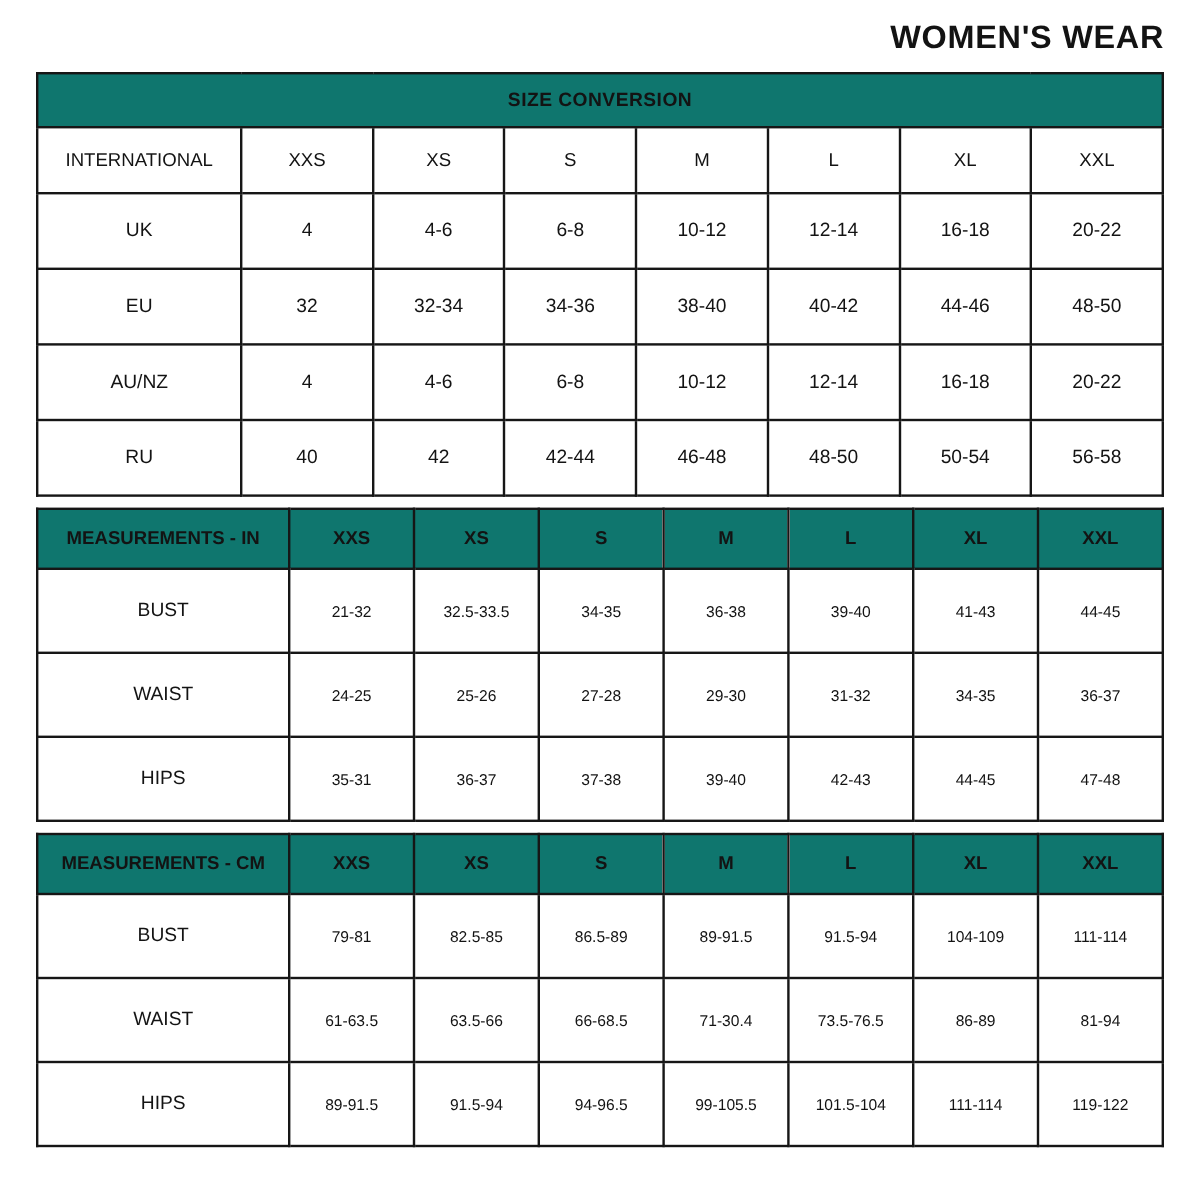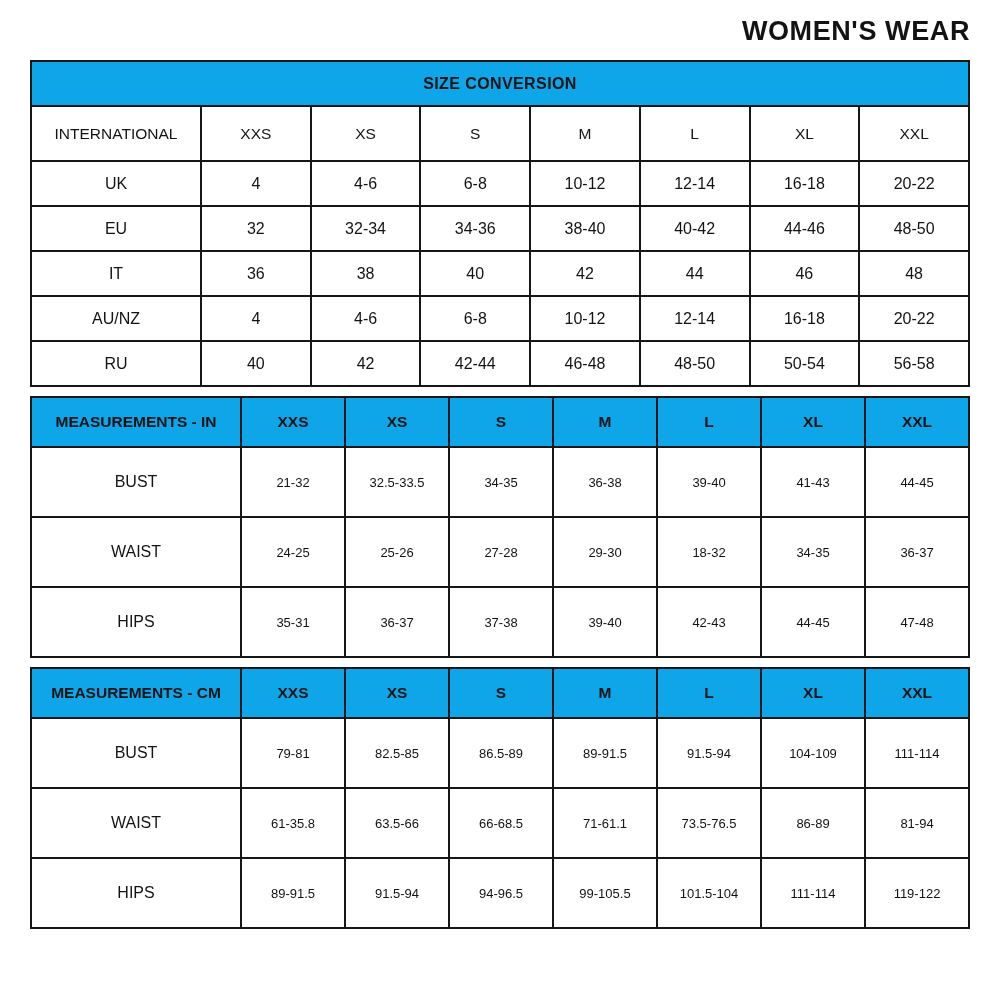--- a/index.html
+++ b/index.html
@@ -20,27 +20,27 @@
   table {
     width: 940px; border-collapse: collapse; table-layout: fixed;
     margin: 0 0 9px 0;
   }
   td {
     border: 2px solid #161616;
     text-align: center; vertical-align: middle;
     padding: 2px 4px; font-size: 16px;
     overflow: hidden; white-space: nowrap;
   }
-  .gray { background: #0ea5e9; }
+  .gray { background: #0f766e; }
   .bold { font-weight: bold; }
   .t1 .banner-row { height: 45px; }
   .t1 .banner-row td { letter-spacing: 0.4px; }
   .t1 .cols-row { height: 55px; }
   .t1 .cols-row td { font-size: 15.5px; border-radius: 23px; }
-  .t1 .data-row { height: 45px; }
+  .t1 .data-row { height: 63px; }
   .m-table .head-row { height: 50px; margin-left: 44px; }
   .m-table .head-row td { font-size: 15.5px; }
   .m-table .data-row { height: 70px; }
   .m-table .data-row td.num { font-size: 13px; }
   .m-table .data-row td.lbl { font-size: 16px; }
 </style>
 </head>
 <body>
 
 <div class="page">
@@ -84,30 +84,20 @@
       </tr>
       <tr class="data-row">
         <td>EU</td>
         <td>32</td>
         <td>32-34</td>
         <td>34-36</td>
         <td>38-40</td>
         <td>40-42</td>
         <td>44-46</td>
         <td>48-50</td>
-      </tr>
-      <tr class="data-row">
-        <td>IT</td>
-        <td>36</td>
-        <td>38</td>
-        <td>40</td>
-        <td>42</td>
-        <td>44</td>
-        <td>46</td>
-        <td>48</td>
       </tr>
       <tr class="data-row">
         <td>AU/NZ</td>
         <td>4</td>
         <td>4-6</td>
         <td>6-8</td>
         <td>10-12</td>
         <td>12-14</td>
         <td>16-18</td>
         <td>20-22</td>
@@ -156,21 +146,21 @@
         <td class="num">39-40</td>
         <td class="num">41-43</td>
         <td class="num">44-45</td>
       </tr>
       <tr class="data-row">
         <td class="lbl">WAIST</td>
         <td class="num">24-25</td>
         <td class="num">25-26</td>
         <td class="num">27-28</td>
         <td class="num">29-30</td>
-        <td class="num">18-32</td>
+        <td class="num">31-32</td>
         <td class="num">34-35</td>
         <td class="num">36-37</td>
       </tr>
       <tr class="data-row">
         <td class="lbl">HIPS</td>
         <td class="num">35-31</td>
         <td class="num">36-37</td>
         <td class="num">37-38</td>
         <td class="num">39-40</td>
         <td class="num">42-43</td>
@@ -207,24 +197,24 @@
         <td class="num">79-81</td>
         <td class="num">82.5-85</td>
         <td class="num">86.5-89</td>
         <td class="num">89-91.5</td>
         <td class="num">91.5-94</td>
         <td class="num">104-109</td>
         <td class="num">111-114</td>
       </tr>
       <tr class="data-row">
         <td class="lbl">WAIST</td>
-        <td class="num">61-35.8</td>
+        <td class="num">61-63.5</td>
         <td class="num">63.5-66</td>
         <td class="num">66-68.5</td>
-        <td class="num">71-61.1</td>
+        <td class="num">71-30.4</td>
         <td class="num">73.5-76.5</td>
         <td class="num">86-89</td>
         <td class="num">81-94</td>
       </tr>
       <tr class="data-row">
         <td class="lbl">HIPS</td>
         <td class="num">89-91.5</td>
         <td class="num">91.5-94</td>
         <td class="num">94-96.5</td>
         <td class="num">99-105.5</td>

